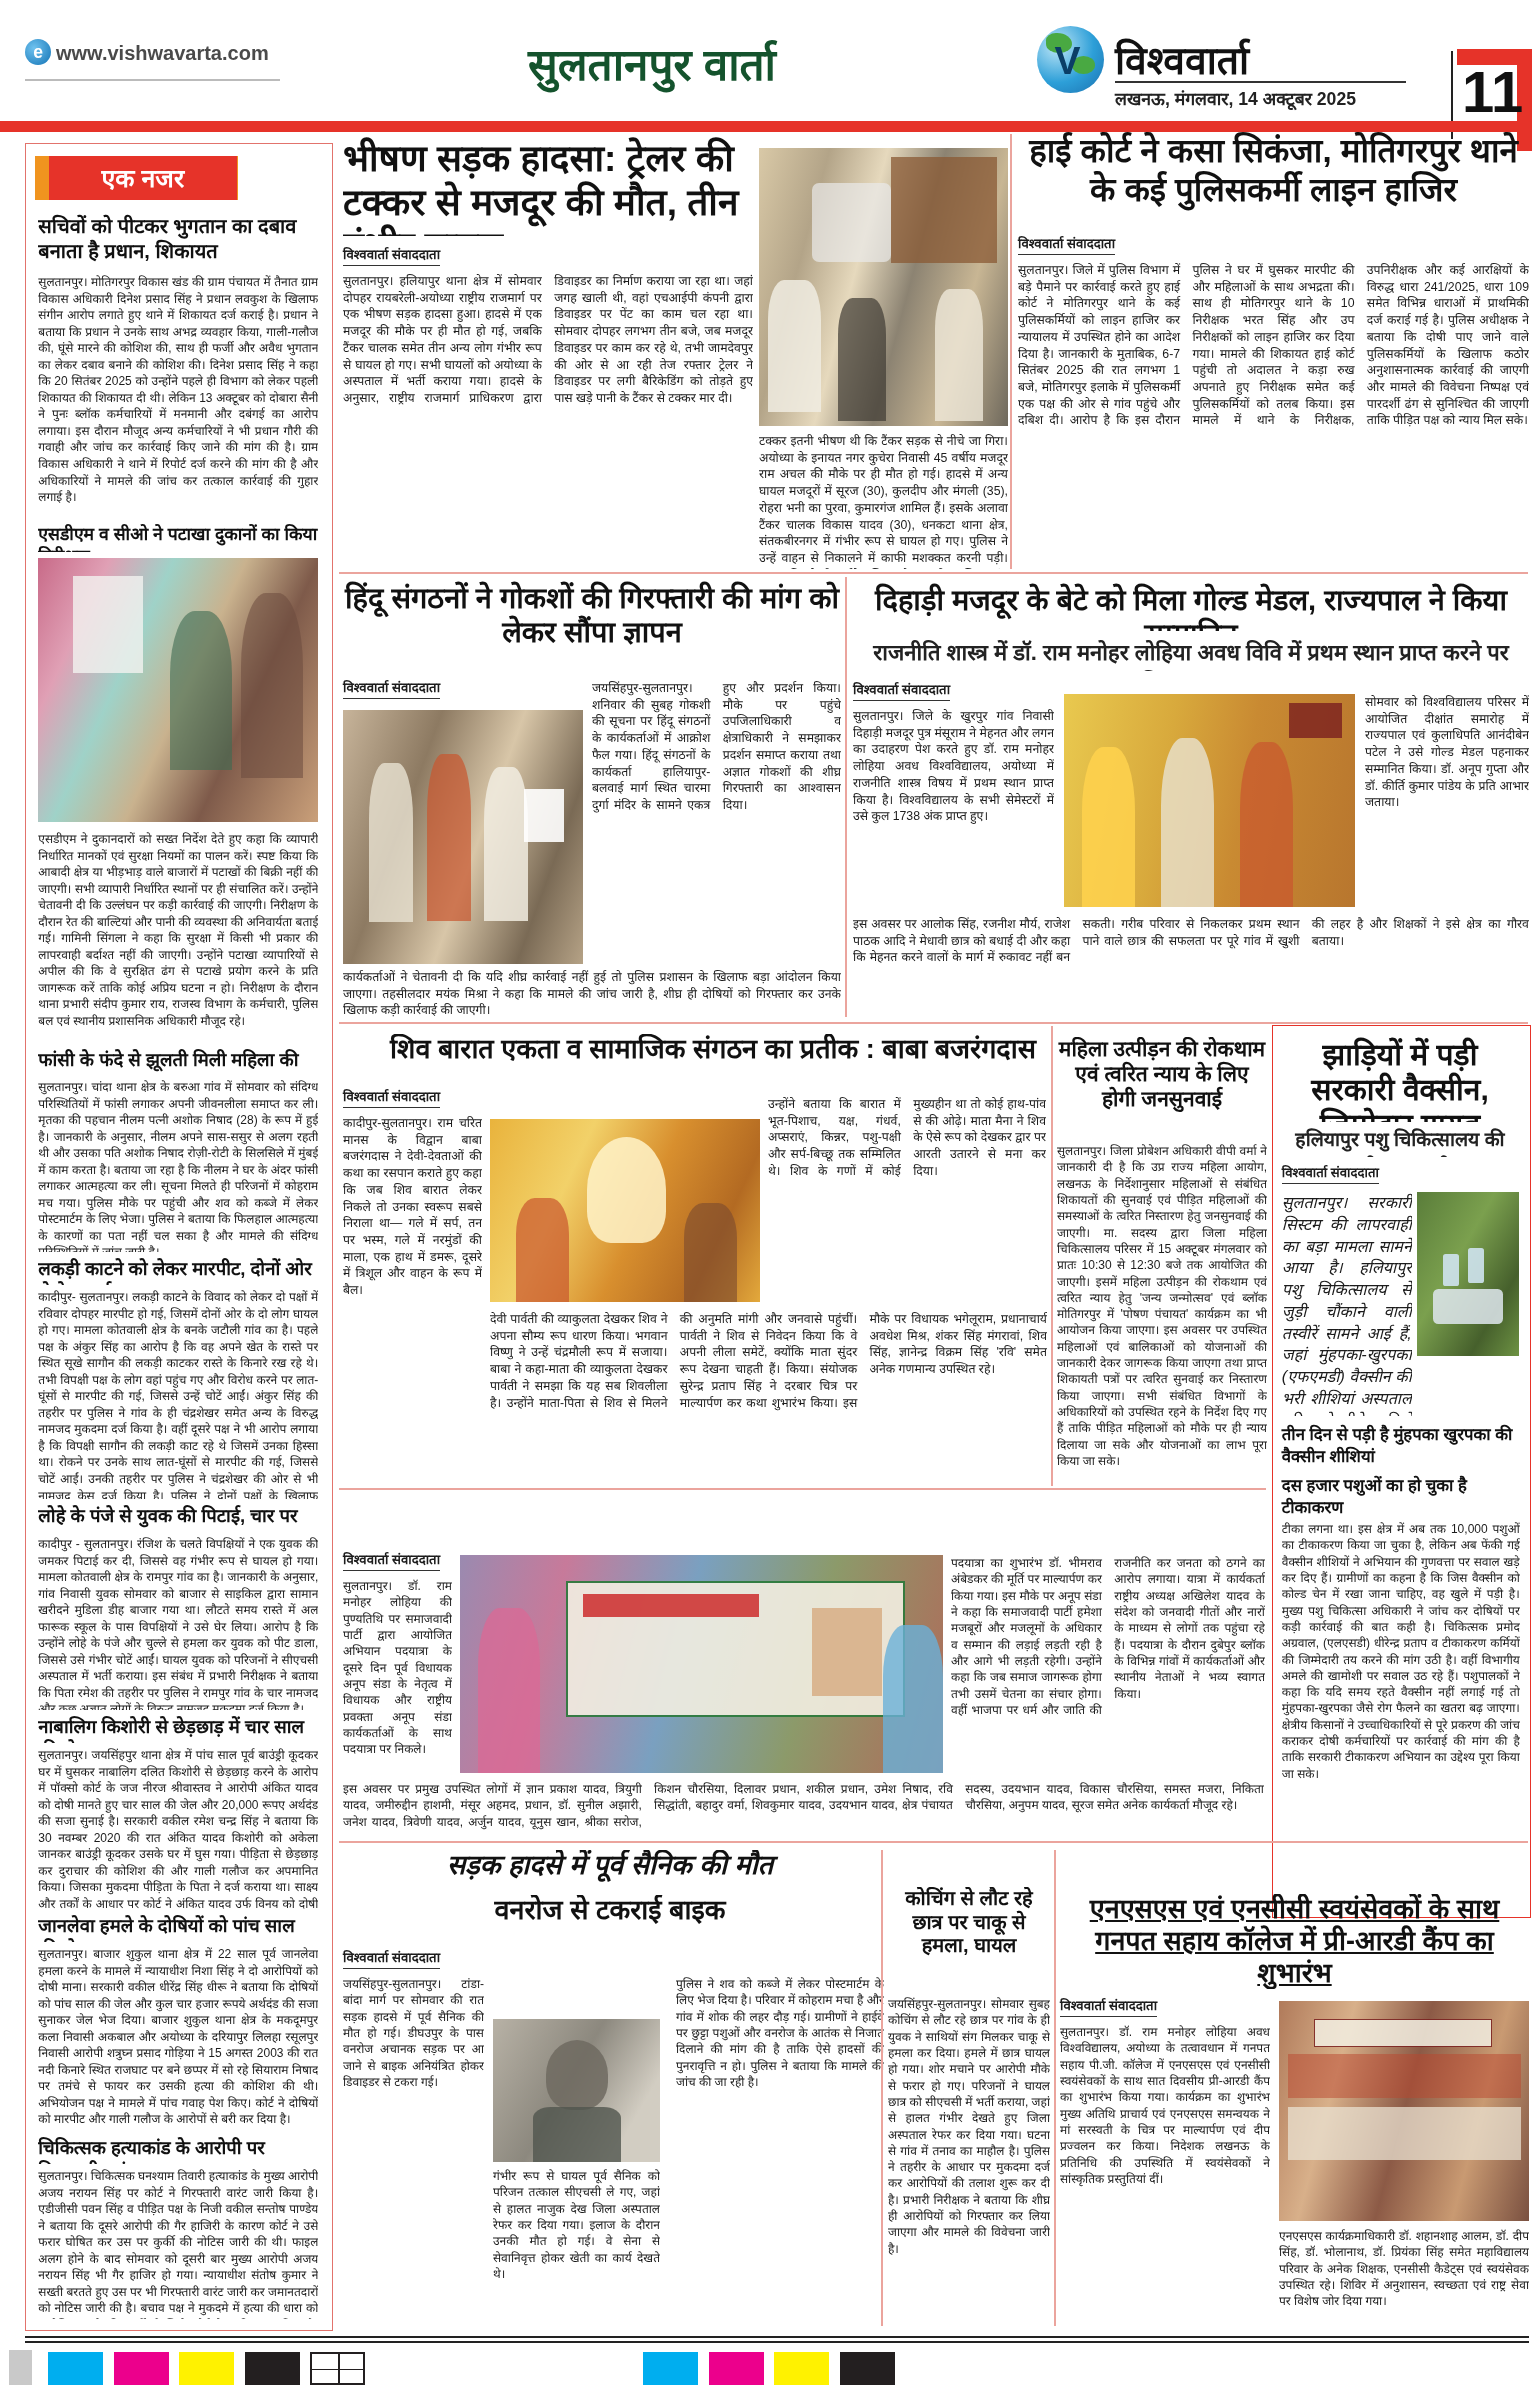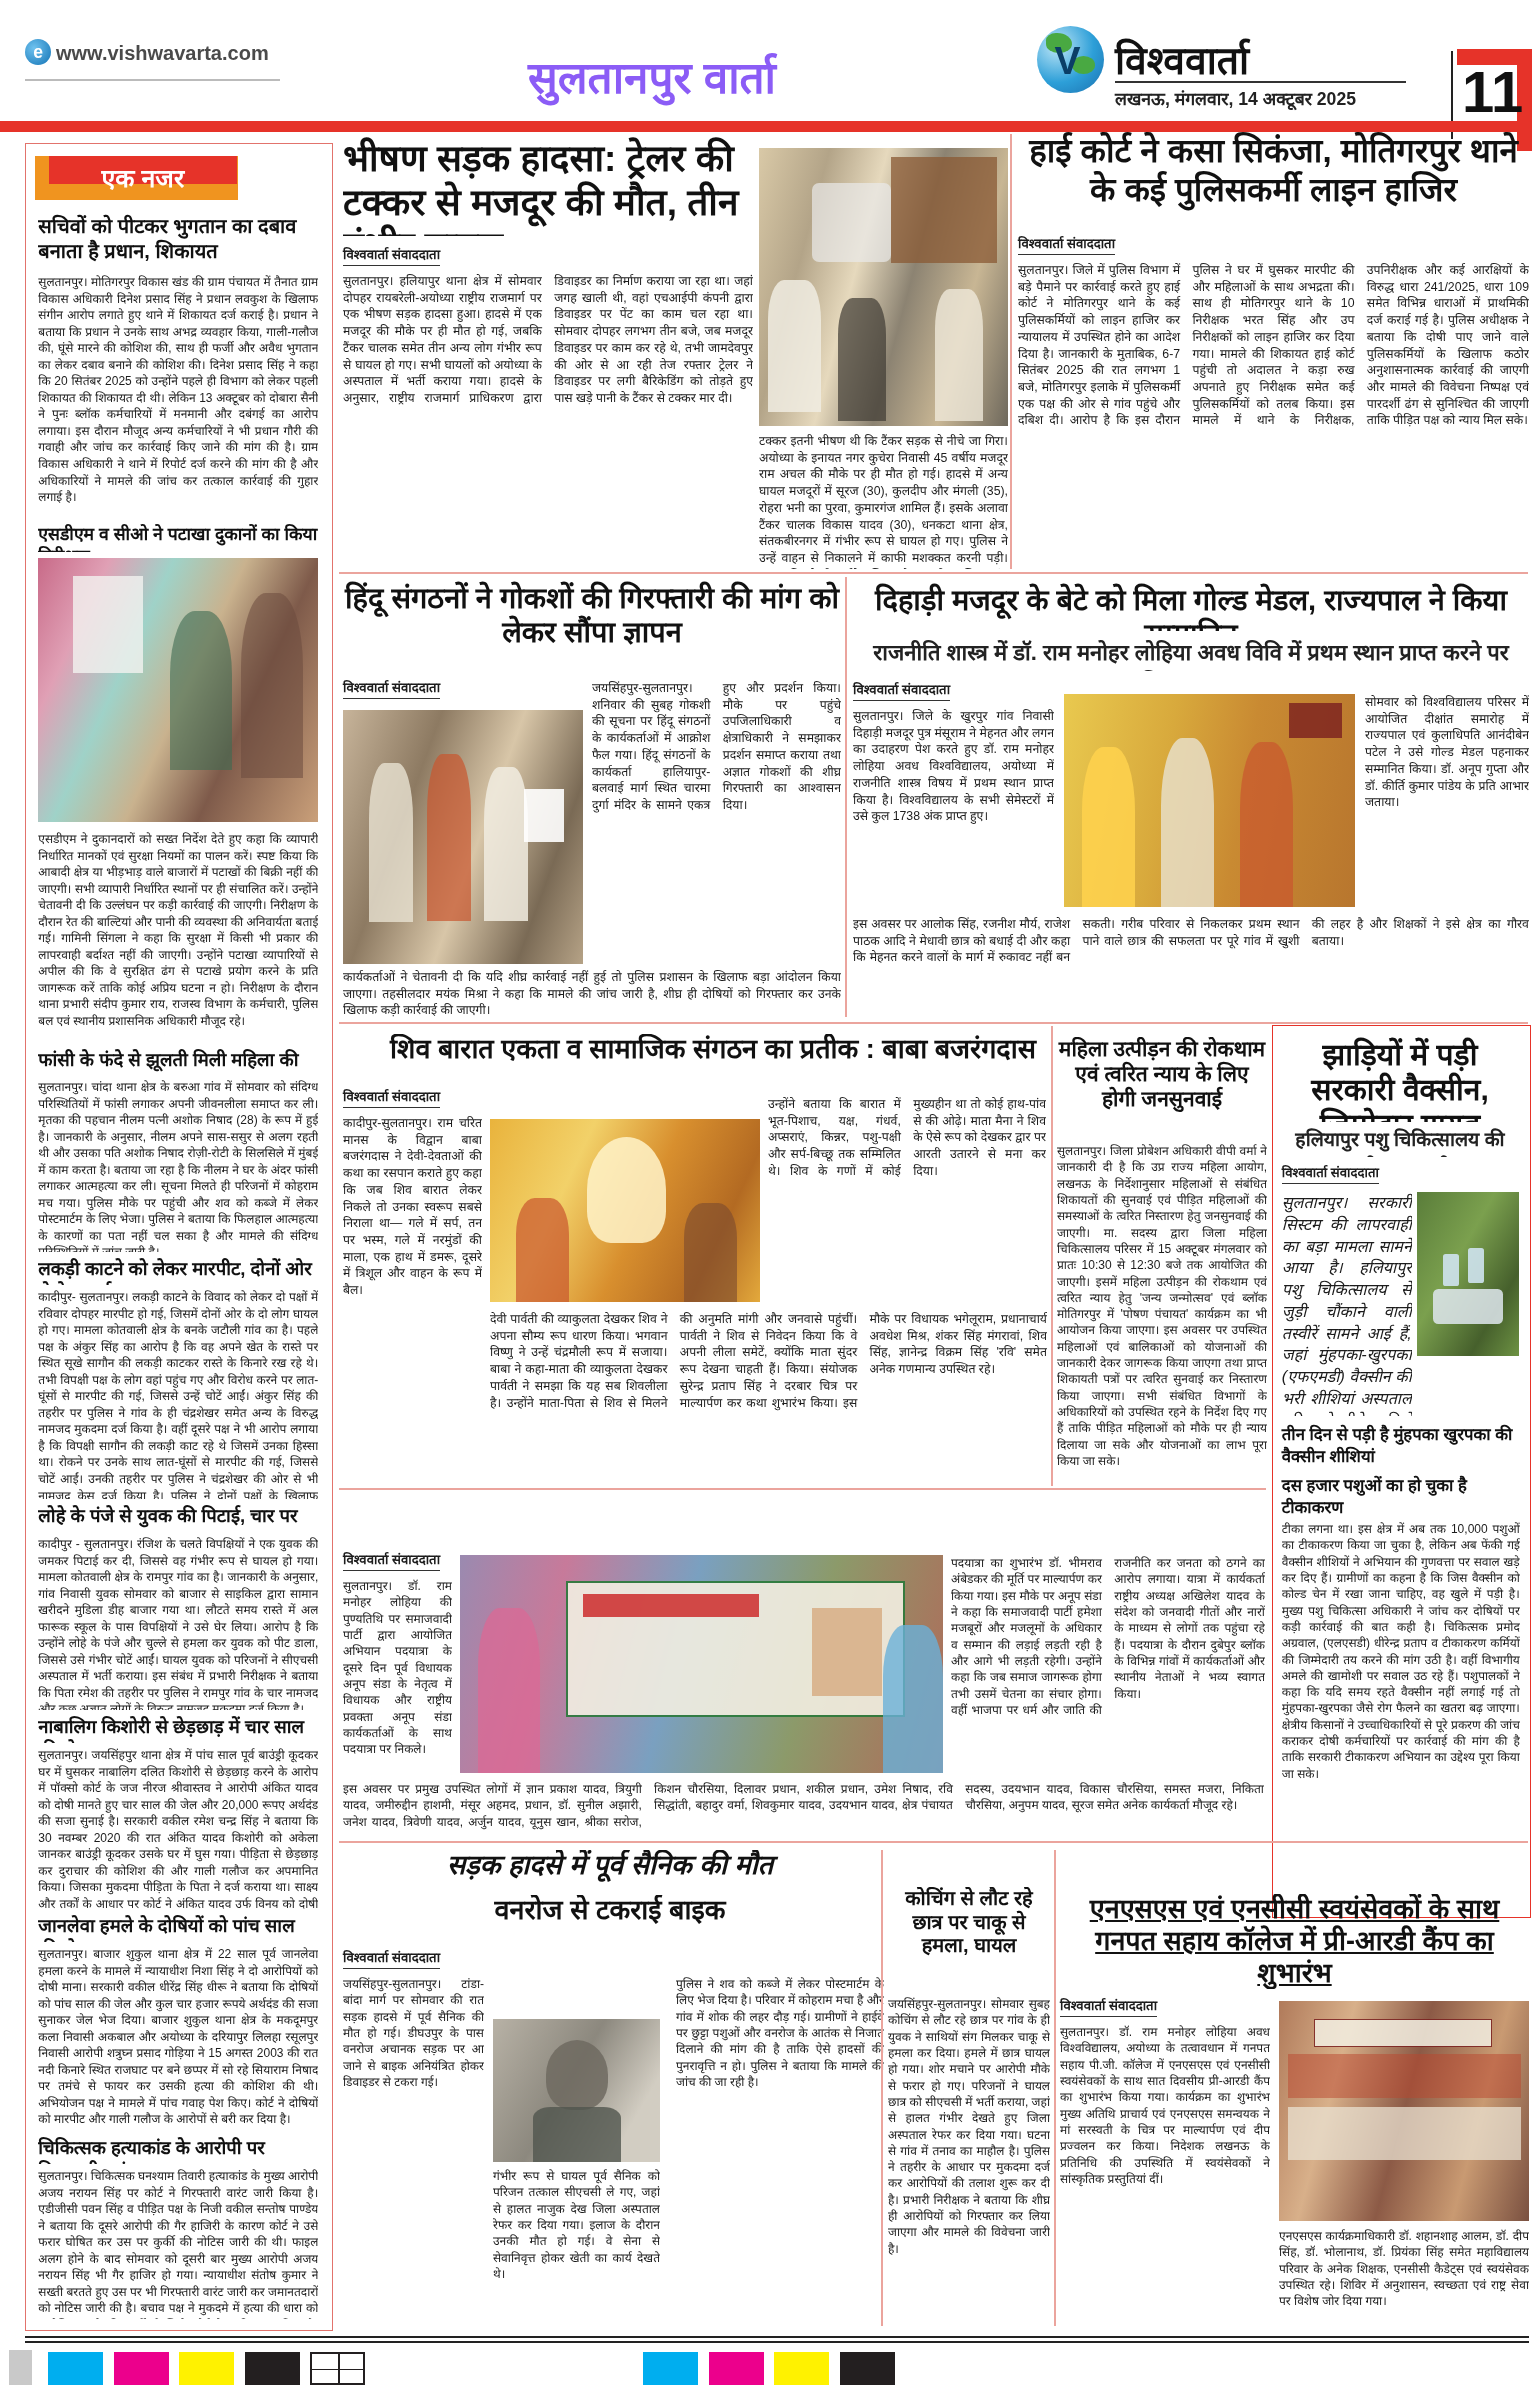--- a/index.html
+++ b/index.html
@@ -24,41 +24,41 @@
 </style>
 </head>
 <body>
 
 <div id="page">
 
   <div class="abs" style="left:25px;top:39px;width:26.4px;height:26.4px;border-radius:50%;background:radial-gradient(circle at 35% 35%,#6fc2ef,#1273b5);color:#fff;font-weight:bold;font-size:17.6px;text-align:center;line-height:26.4px;">e</div>
   <div class="abs" style="left:56px;top:42px;font-size:20px;font-weight:bold;color:#4a4a4a;">www.vishwavarta.com</div>
   <div class="abs" style="left:25px;top:79px;width:255px;height:1.8px;background:#bbb;"></div>
 
-  <div class="abs" style="left:458px;top:33px;width:388px;text-align:center;font-size:44px;font-weight:bold;color:#8b5cf6;margin-top:13px;">सुलतानपुर वार्ता</div>
+  <div class="abs" style="left:458px;top:33px;width:388px;text-align:center;font-size:44px;font-weight:bold;color:#14532d;">सुलतानपुर वार्ता</div>
 
   <div class="abs" style="left:1037px;top:26.4px;width:67px;height:67px;border-radius:50%;background:radial-gradient(circle at 30% 30%,#bfe6f7,#2d9fd8 55%,#1b6fae);overflow:hidden;">
     <div class="abs" style="left:8.8px;top:7px;width:26.4px;height:19.4px;background:#49a942;border-radius:40% 60% 50% 50%;"></div>
     <div class="abs" style="left:35px;top:30px;width:23px;height:17.6px;background:#49a942;border-radius:50%;"></div>
     <div class="abs" style="left:17.6px;top:12.3px;font-size:39px;font-weight:bold;color:#0b3e66;">V</div>
   </div>
   <div class="abs" style="left:1115px;top:32px;font-size:39px;font-weight:bold;color:#111;">विश्ववार्ता</div>
   <div class="abs" style="left:1115px;top:81px;width:291px;height:1.8px;background:#333;"></div>
   <div class="abs" style="left:1115px;top:86px;font-size:17.6px;font-weight:bold;color:#222;">लखनऊ,  मंगलवार, 14 अक्टूबर 2025</div>
 
   <div class="abs" style="left:1451px;top:51px;width:1.8px;height:88px;background:#222;"></div>
   <div class="abs redbar" style="left:1457px;top:49px;width:76px;height:16px;"></div>
   <div class="abs redbar" style="left:1517px;top:49px;width:16px;height:102px;"></div>
   <div class="abs" style="left:1462px;top:58px;width:53px;text-align:center;font-size:58px;font-weight:bold;color:#111;">11</div>
 
   <div class="abs redbar" style="left:0px;top:121px;width:1517px;height:11.4px;"></div>
 
   <div class="abs" style="left:25px;top:143px;width:306px;height:2186px;border:1.8px solid #e2736c;">
     <div class="abs" style="left:8.8px;top:12.3px;width:203px;height:44px;background:#f0941f;">
-      <div class="abs" style="left:14px;top:0;width:188px;height:28px;background:#e63329;color:#fff;font-size:25px;font-weight:bold;text-align:center;line-height:44px;">एक नजर</div>
+      <div class="abs" style="left:14px;top:0;width:188px;height:44px;background:#e63329;color:#fff;font-size:25px;font-weight:bold;text-align:center;line-height:44px;">एक नजर</div>
     </div>
 
     <div class="abs nzr-hl" style="left:12.3px;top:70px;width:280px;height:55px;font-size:20px;">सचिवों को पीटकर भुगतान का दबाव बनाता है प्रधान, शिकायत</div>
     <div class="abs nzr-bd" style="left:12.3px;top:130px;width:280px;height:245px;">सुलतानपुर। मोतिगरपुर विकास खंड की ग्राम पंचायत में तैनात ग्राम विकास अधिकारी दिनेश प्रसाद सिंह ने प्रधान लवकुश के खिलाफ संगीन आरोप लगाते हुए थाने में शिकायत दर्ज कराई है। प्रधान ने बताया कि प्रधान ने उनके साथ अभद्र व्यवहार किया, गाली-गलौज की, घूंसे मारने की कोशिश की, साथ ही फर्जी और अवैध भुगतान का लेकर दबाव बनाने की कोशिश की। दिनेश प्रसाद सिंह ने कहा कि 20 सितंबर 2025 को उन्होंने पहले ही विभाग को लेकर पहली शिकायत की शिकायत दी थी। लेकिन 13 अक्टूबर को दोबारा सैनी ने पुनः ब्लॉक कर्मचारियों में मनमानी और दबंगई का आरोप लगाया। इस दौरान मौजूद अन्य कर्मचारियों ने भी प्रधान गौरी की गवाही और जांच कर कार्रवाई किए जाने की मांग की है। ग्राम विकास अधिकारी ने थाने में रिपोर्ट दर्ज करने की मांग की है और अधिकारियों ने मामले की जांच कर तत्काल कार्रवाई की गुहार लगाई है।</div>
 
     <div class="abs nzr-hl" style="left:12.3px;top:380px;width:280px;height:28px;font-size:17.6px;">एसडीएम व सीओ ने पटाखा दुकानों का किया निरीक्षण</div>
     <div class="abs photo" style="left:12.3px;top:414px;width:280px;height:264px;background:linear-gradient(115deg,#c86a88 0%,#e0a0b5 18%,#9fd2c8 34%,#c9b28e 52%,#7e5a4a 70%,#caa07a 100%);">
       <div class="abs" style="left:35px;top:17.6px;width:70px;height:97px;background:#f3f3f0;opacity:.8;"></div>
       <div class="abs" style="left:132px;top:53px;width:62px;height:159px;background:#3e6b52;opacity:.6;border-radius:40% 40% 0 0;"></div>
       <div class="abs" style="left:203px;top:35px;width:62px;height:185px;background:#6b4a3e;opacity:.55;border-radius:40% 40% 0 0;"></div>

